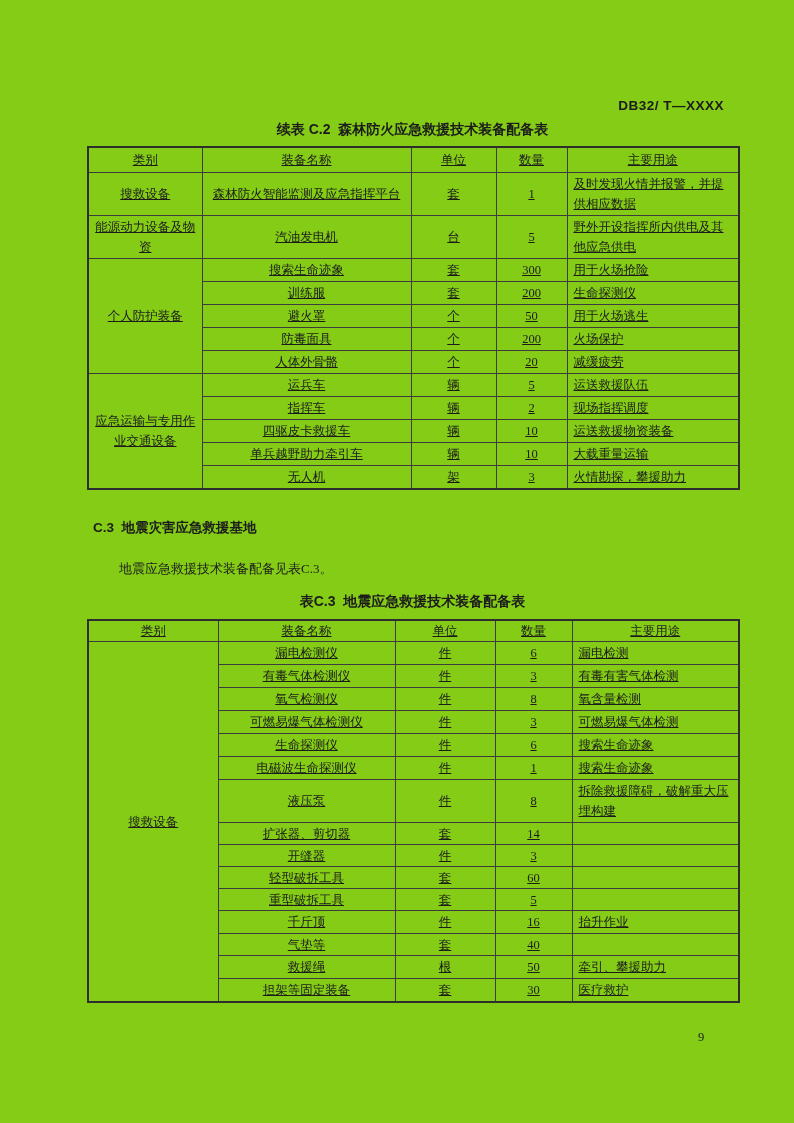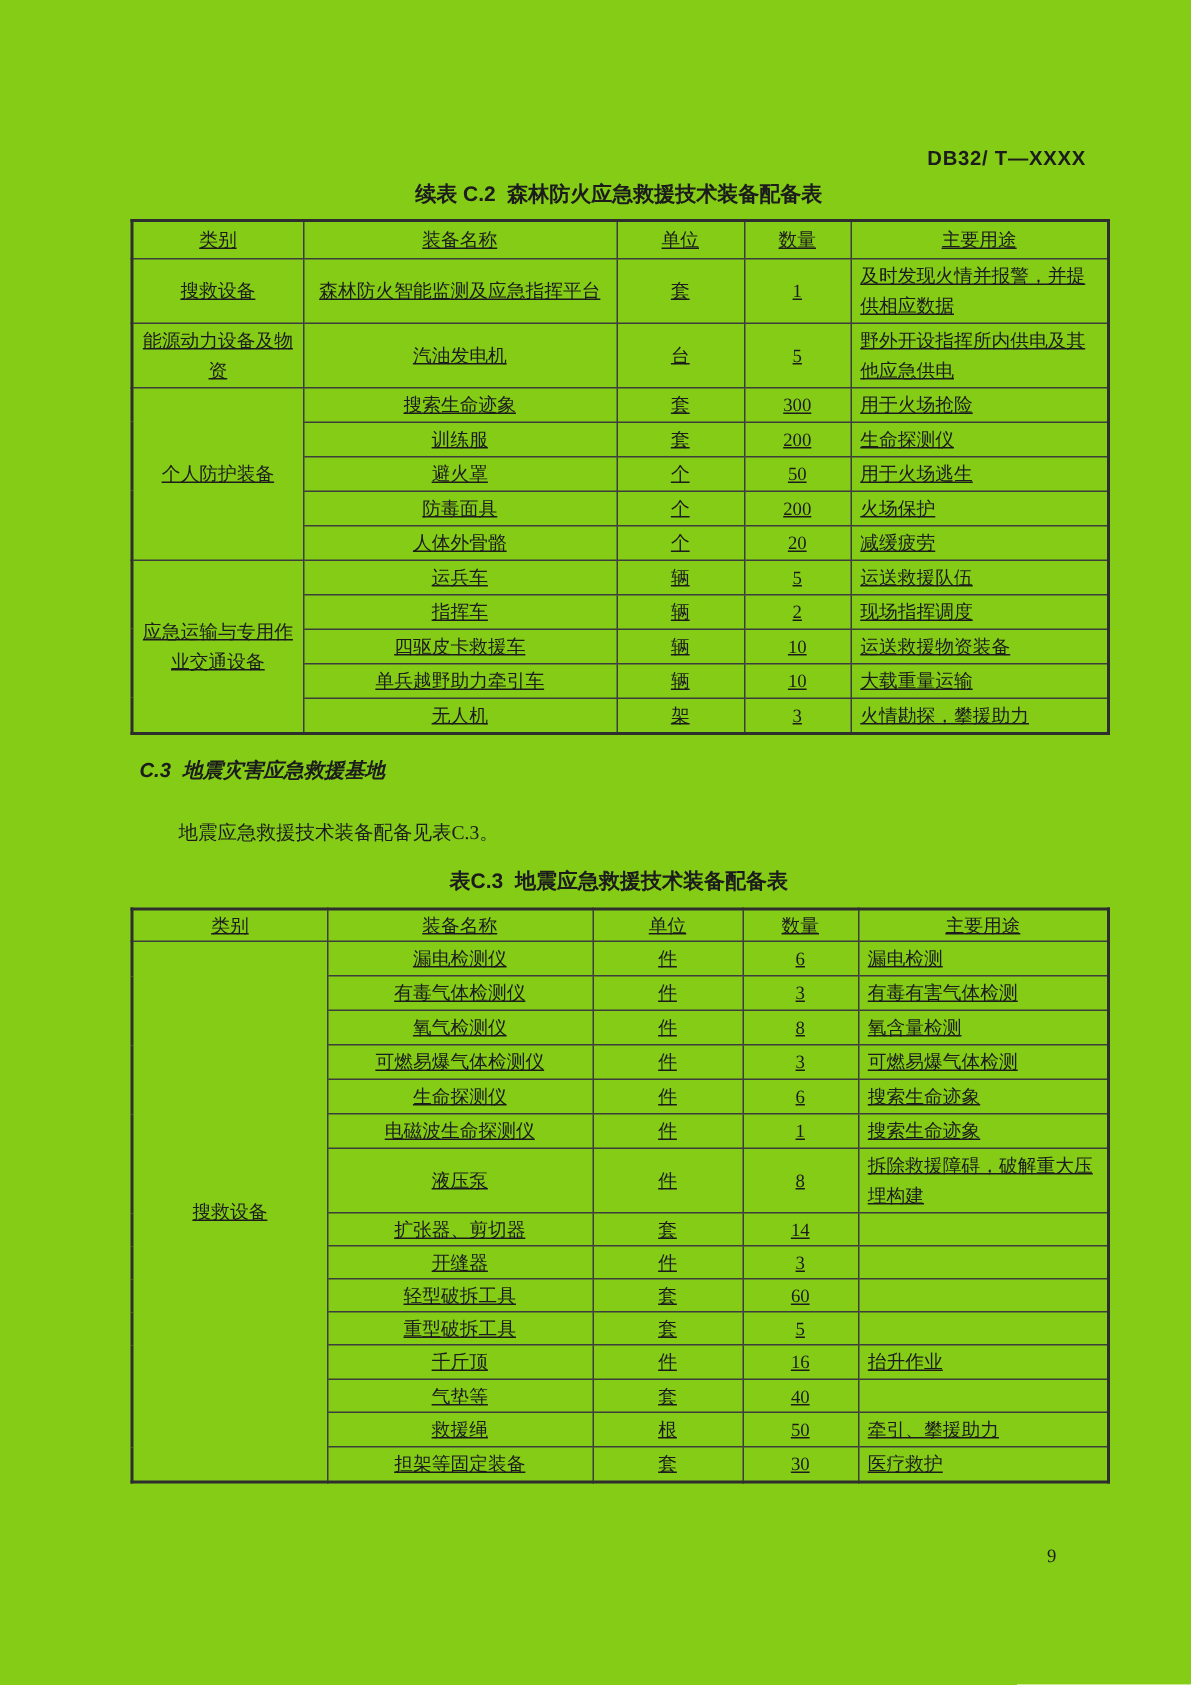--- a/index.html
+++ b/index.html
@@ -56,27 +56,26 @@
     padding: 0 2px;
     overflow: hidden;
     word-break: break-all;
   }
   .t2 th { height: 25px; }
   .t2 td { height: 21px; }
   .t3 th { height: 22px; }
   .t3 td { height: 22px; }
   td.c-use { text-align: left; padding: 1px 6px; }
   .sec-heading {
-    margin: 15px 0 0 6px;
+    margin: 29px 0 0 6px;
     font-family: "Liberation Sans", sans-serif;
     font-weight: bold;
     font-size: 13.5px;
     white-space: pre;
     line-height: 17px;
-    font-style: italic;
   }
   .para {
     margin: 24px 0 0 6px;
     font-size: 13px;
     text-indent: 26px;
     line-height: 17px;
   }
   .page-num {
     position: absolute;
     top: 1030px;

